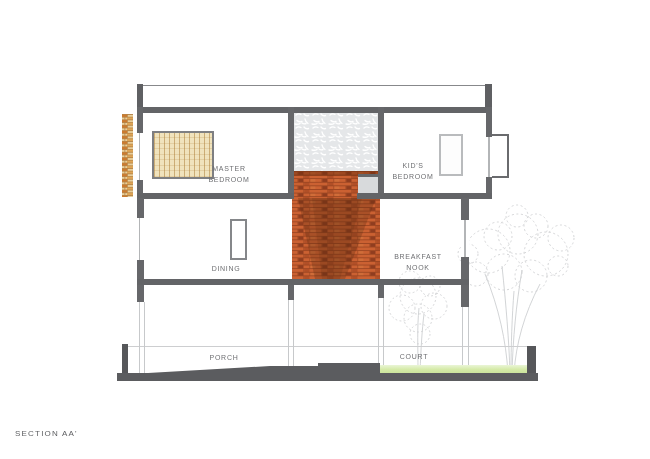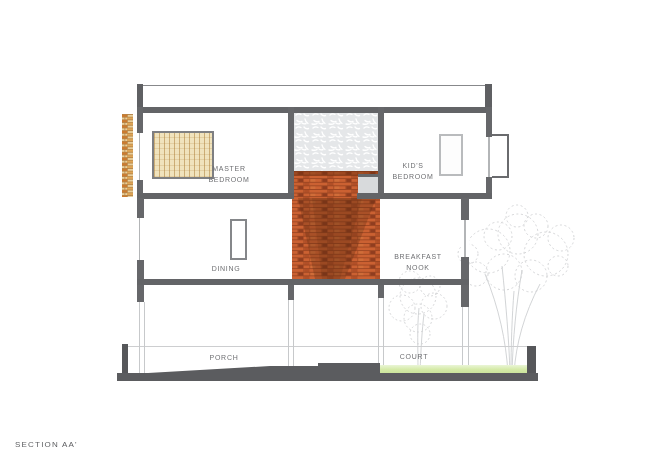--- a/index.html
+++ b/index.html
@@ -8,21 +8,21 @@
   .abs{position:absolute;}
   .wall{background:#66676a;}
   .slab{background:#636467;}
   .post{background:#56575a;}
   .glass{background:#ffffff;}
   .glassline{background:#b3b5b7;}
   .thincol{border-left:1px solid #c7c9cb;border-right:1px solid #c7c9cb;background:transparent;}
   .lbl{position:absolute;font-size:7px;line-height:11px;color:#6d6e71;letter-spacing:.7px;
        text-align:center;white-space:pre-line;transform:translateX(-50%);}
   #section-title{position:absolute;left:15px;top:429px;font-size:8px;letter-spacing:1.2px;
-       color:#5c5d60;margin-top:11px;}
+       color:#5c5d60;}
   #master-window{background-color:#f0e3bd;
      background-image:
        repeating-linear-gradient(90deg, rgba(175,130,60,.55) 0 1px, transparent 1px 5px),
        repeating-linear-gradient(0deg, rgba(175,130,60,.20) 0 1px, transparent 1px 5.5px);
      border:2px solid #7e7f82;}
   #kids-window{background:#fdfdfd;border:2px solid #b9bbbd;}
   #dining-window{background:#ffffff;border:2px solid #85878a;}
   #bay-window{background:#ffffff;border:2px solid #6a6b6e;border-left:none;}
   #niche{background:#d8dadc;border-top:3px solid #66676a;}
   #grass{background:linear-gradient(180deg,#eaf5d6 0%,#d5eaa8 55%,#cbe59c 100%);}

